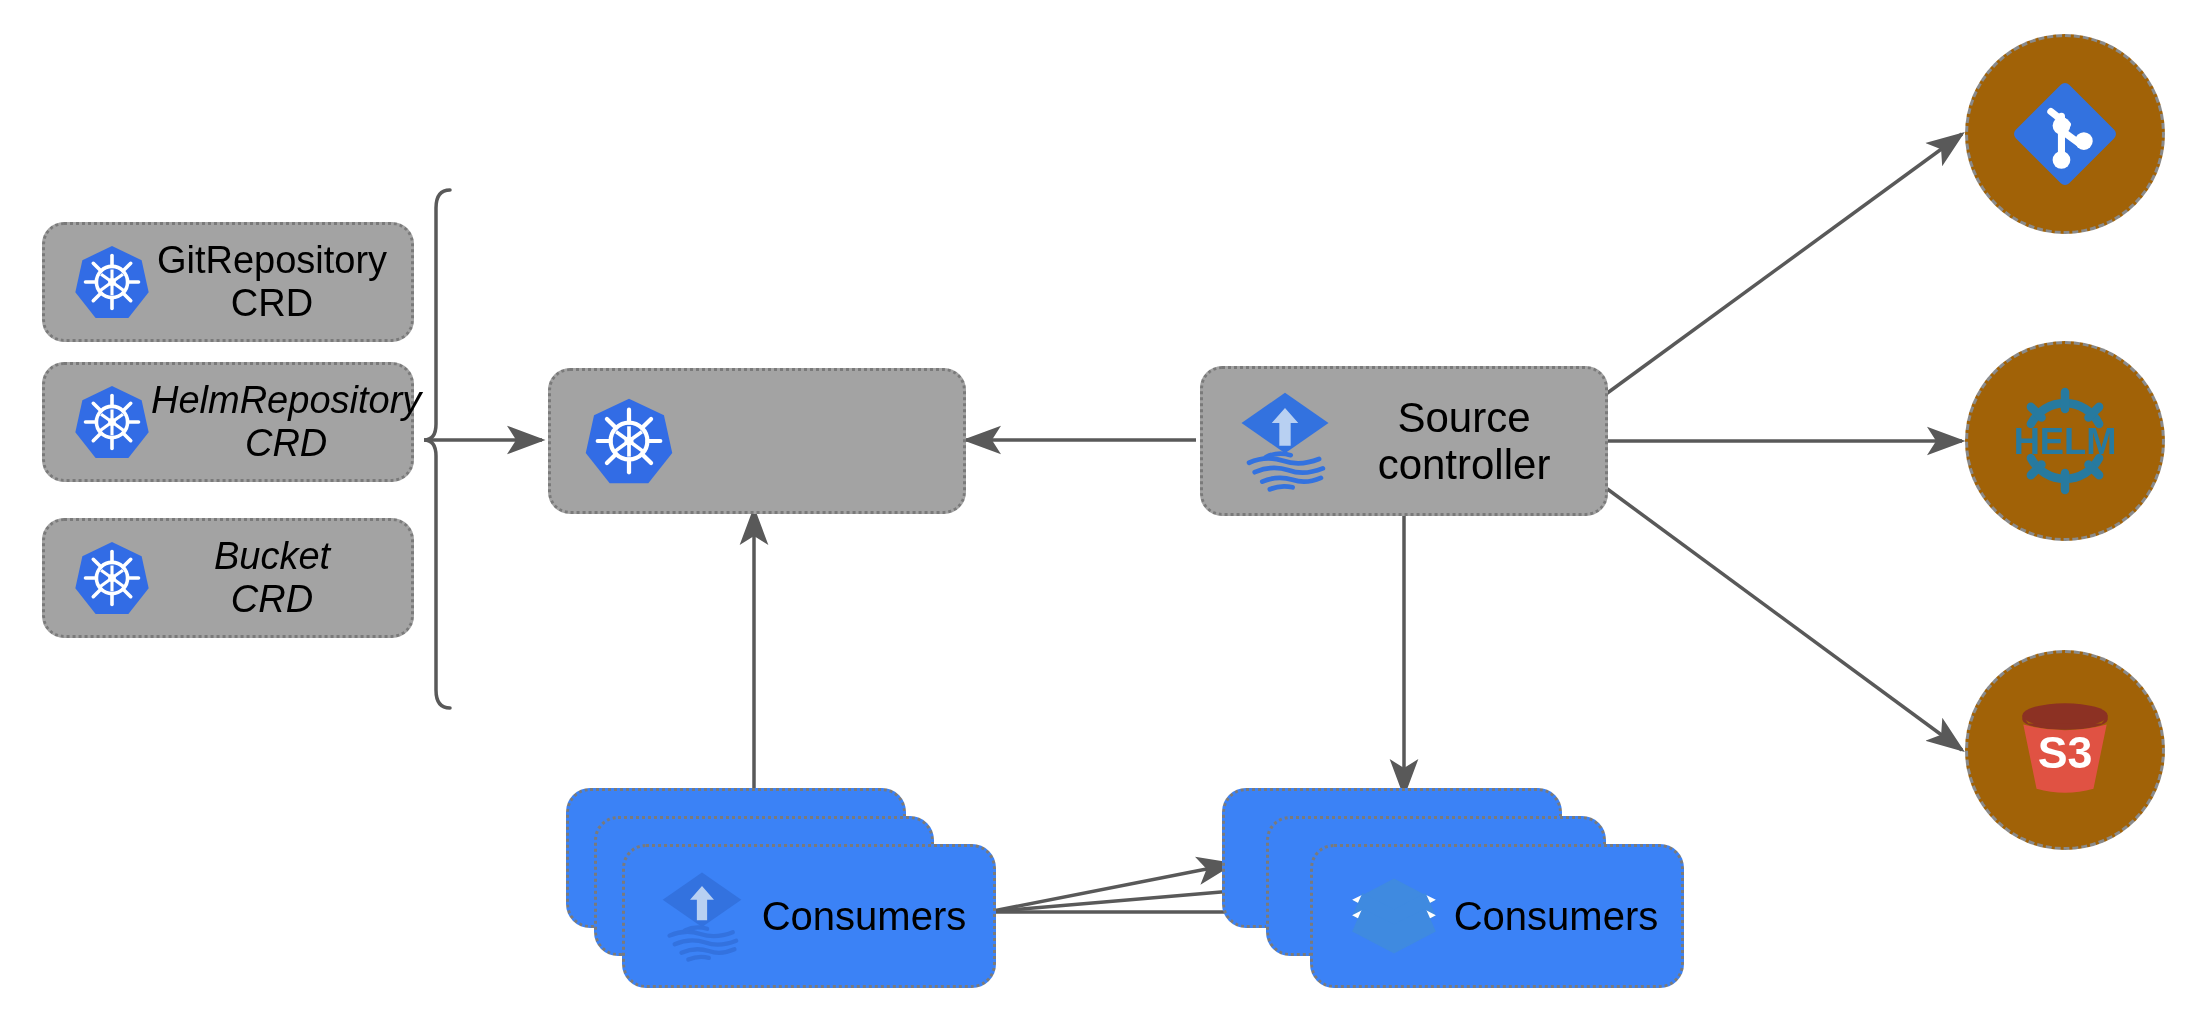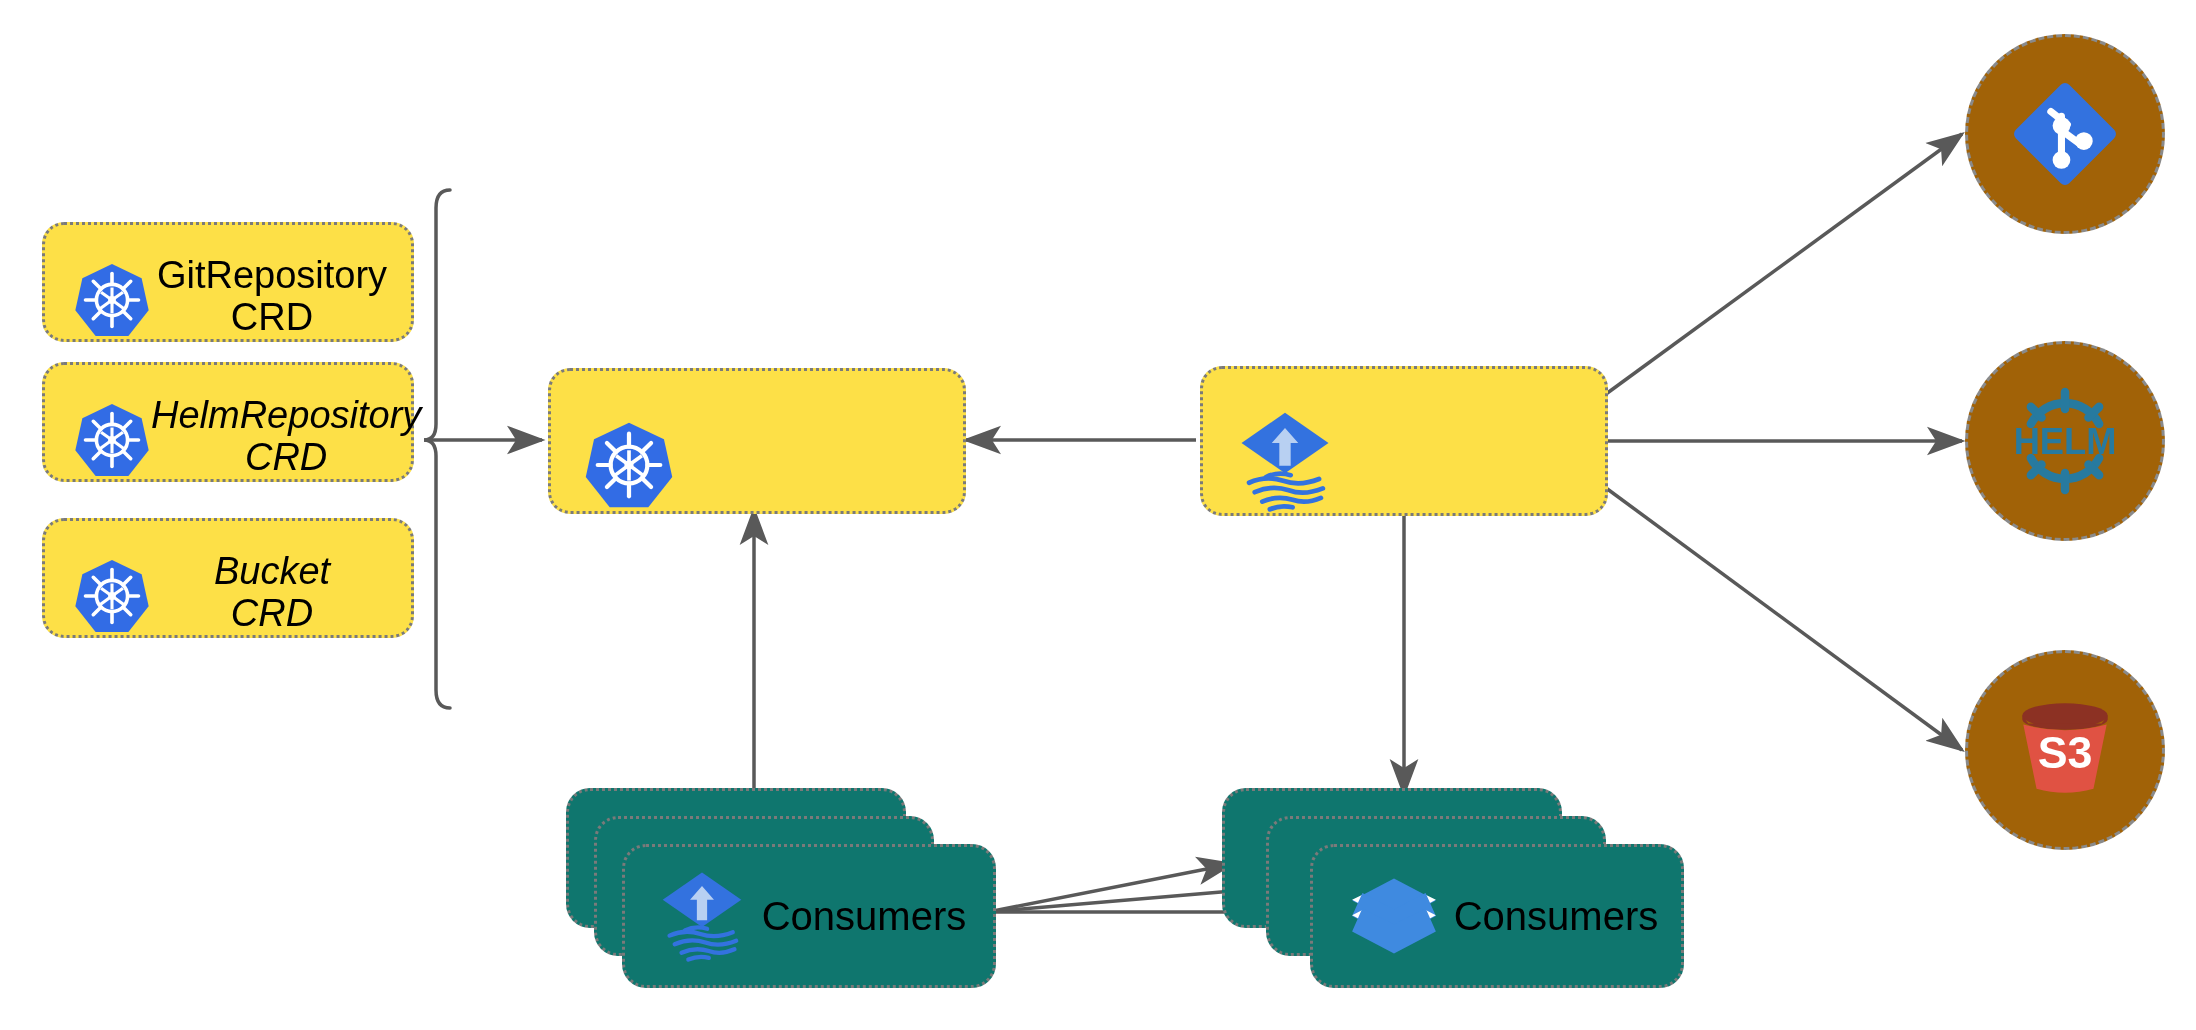--- a/index.html
+++ b/index.html
@@ -23,26 +23,26 @@
   .svg-layer {
     position: absolute;
     top: 0; left: 0;
     width: 2196px;
     height: 1030px;
     pointer-events: none;
   }
   
   .node {
     position: absolute;
-    background: #fde047;
+    background: #a3a3a3;
     border: 3px dotted #7a7a7a;
     border-radius: 22px;
     box-sizing: border-box;
     display: flex;
-    align-items: flex-end;
+    align-items: center;
     justify-content: flex-start;
   }
   .node-label {
     font-size: 38px;
     color: #000000;
     line-height: 1.12;
     text-align: center;
     white-space: pre-line;
     flex: 1 1 auto;
     padding-right: 10px;
@@ -73,21 +73,21 @@
     align-items: center;
     justify-content: center;
   }
 
   
   .stack {
     position: absolute;
   }
   .stack-card {
     position: absolute;
-    background: #0f766e;
+    background: #3b82f6;
     border: 3px dotted #7a7a7a;
     border-radius: 24px;
     box-sizing: border-box;
   }
   .stack-front {
     display: flex;
     align-items: center;
     justify-content: flex-start;
     padding-left: 34px;
   }
@@ -257,20 +257,22 @@
         <path d="M50 20 L64 36 L56 36 L56 60 L44 60 L44 36 L36 36 Z" fill="#b8d0f2"></path>
         <g stroke="#3372df" stroke-width="5" stroke-linecap="round" fill="none">
           <path d="M12 78 Q 30 70 48 76 Q 66 82 86 74"></path>
           <path d="M18 88 Q 36 80 54 86 Q 70 92 90 84"></path>
           <path d="M26 98 Q 42 91 58 96 Q 72 101 88 94"></path>
           <path d="M34 106 Q 46 101 58 104"></path>
           <path d="M30 72 Q 42 66 56 70"></path>
         </g>
       </svg>
     </span>
+    <span class="node-label" style="font-size:42px;">Source
+controller</span>
   </div>
 
   <div class="stack" style="left:566px; top:788px; width:430px; height:200px;">
     <div class="stack-card" style="left:0px; top:0px; width:340px; height:140px;"></div>
     <div class="stack-card" style="left:28px; top:28px; width:340px; height:140px;"></div>
     <div class="stack-card stack-front" style="left:56px; top:56px; width:374px; height:144px;">
       <span class="icon-wrap">
         <svg width="86" height="94" viewBox="0 0 100 110">
           <path d="M50 4 L96 36 L50 68 L4 36 Z" fill="#3372df"></path>
           <path d="M50 20 L64 36 L56 36 L56 60 L44 60 L44 36 L36 36 Z" fill="#b8d0f2"></path>

